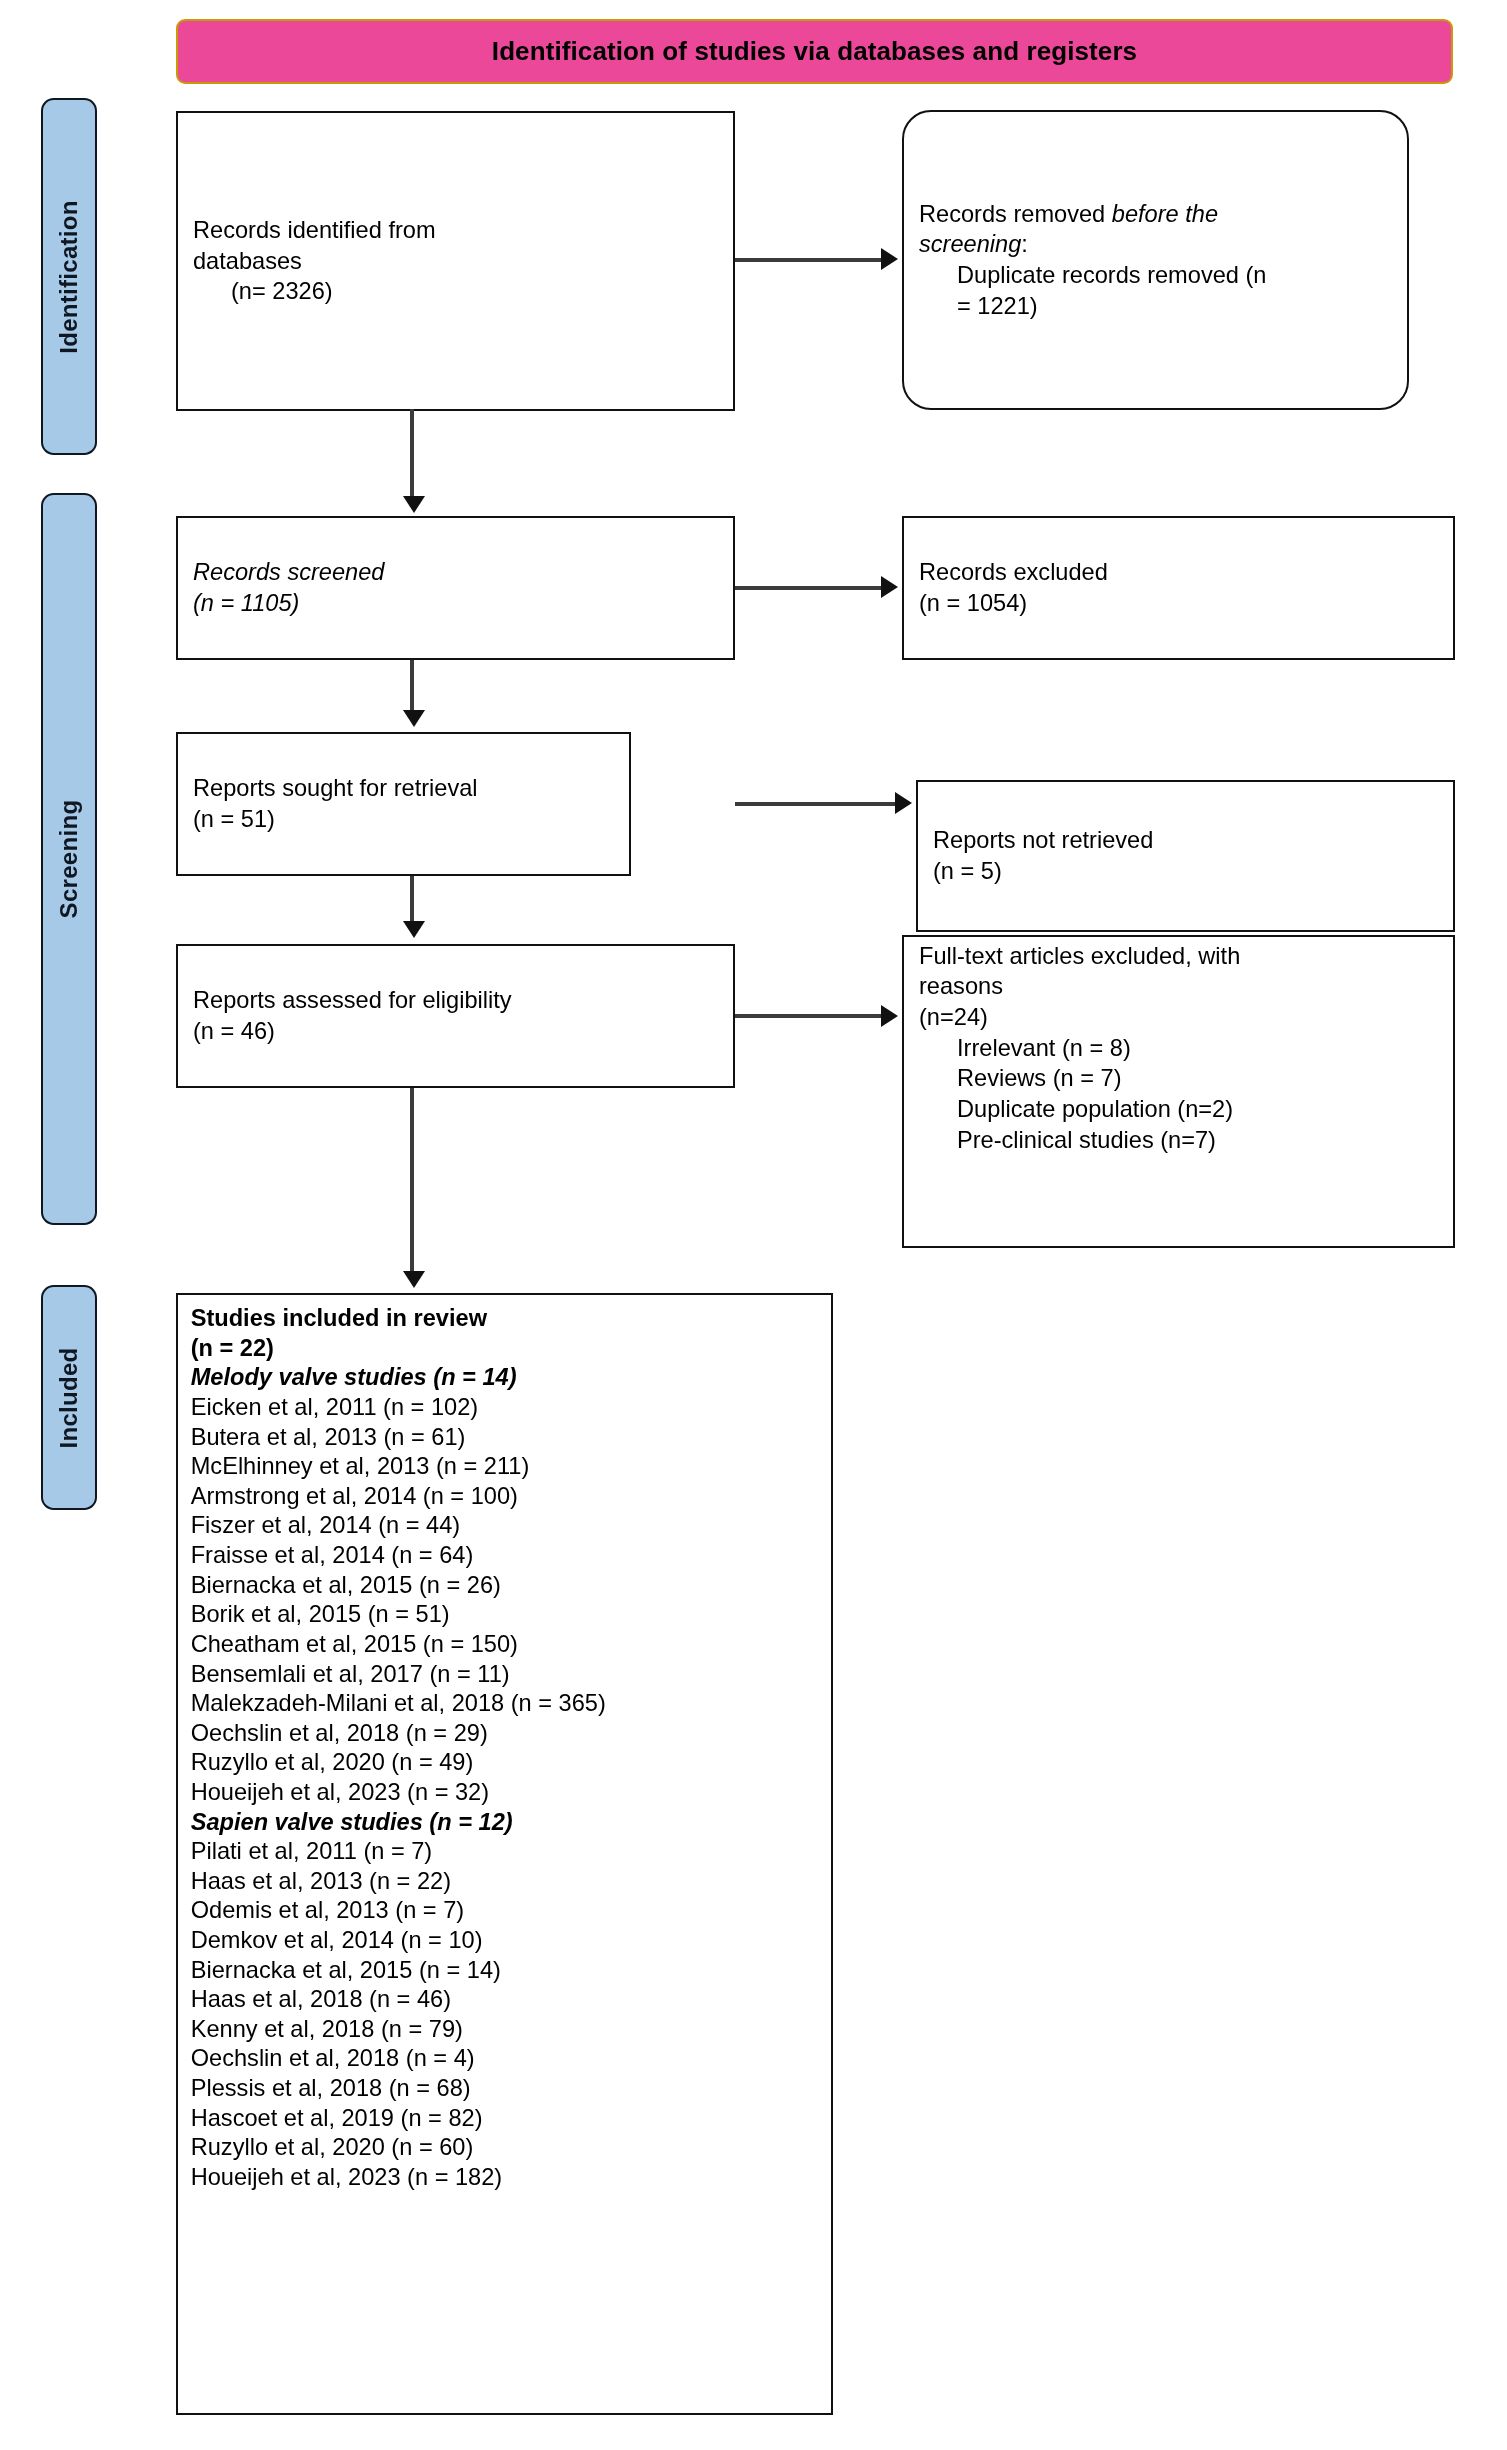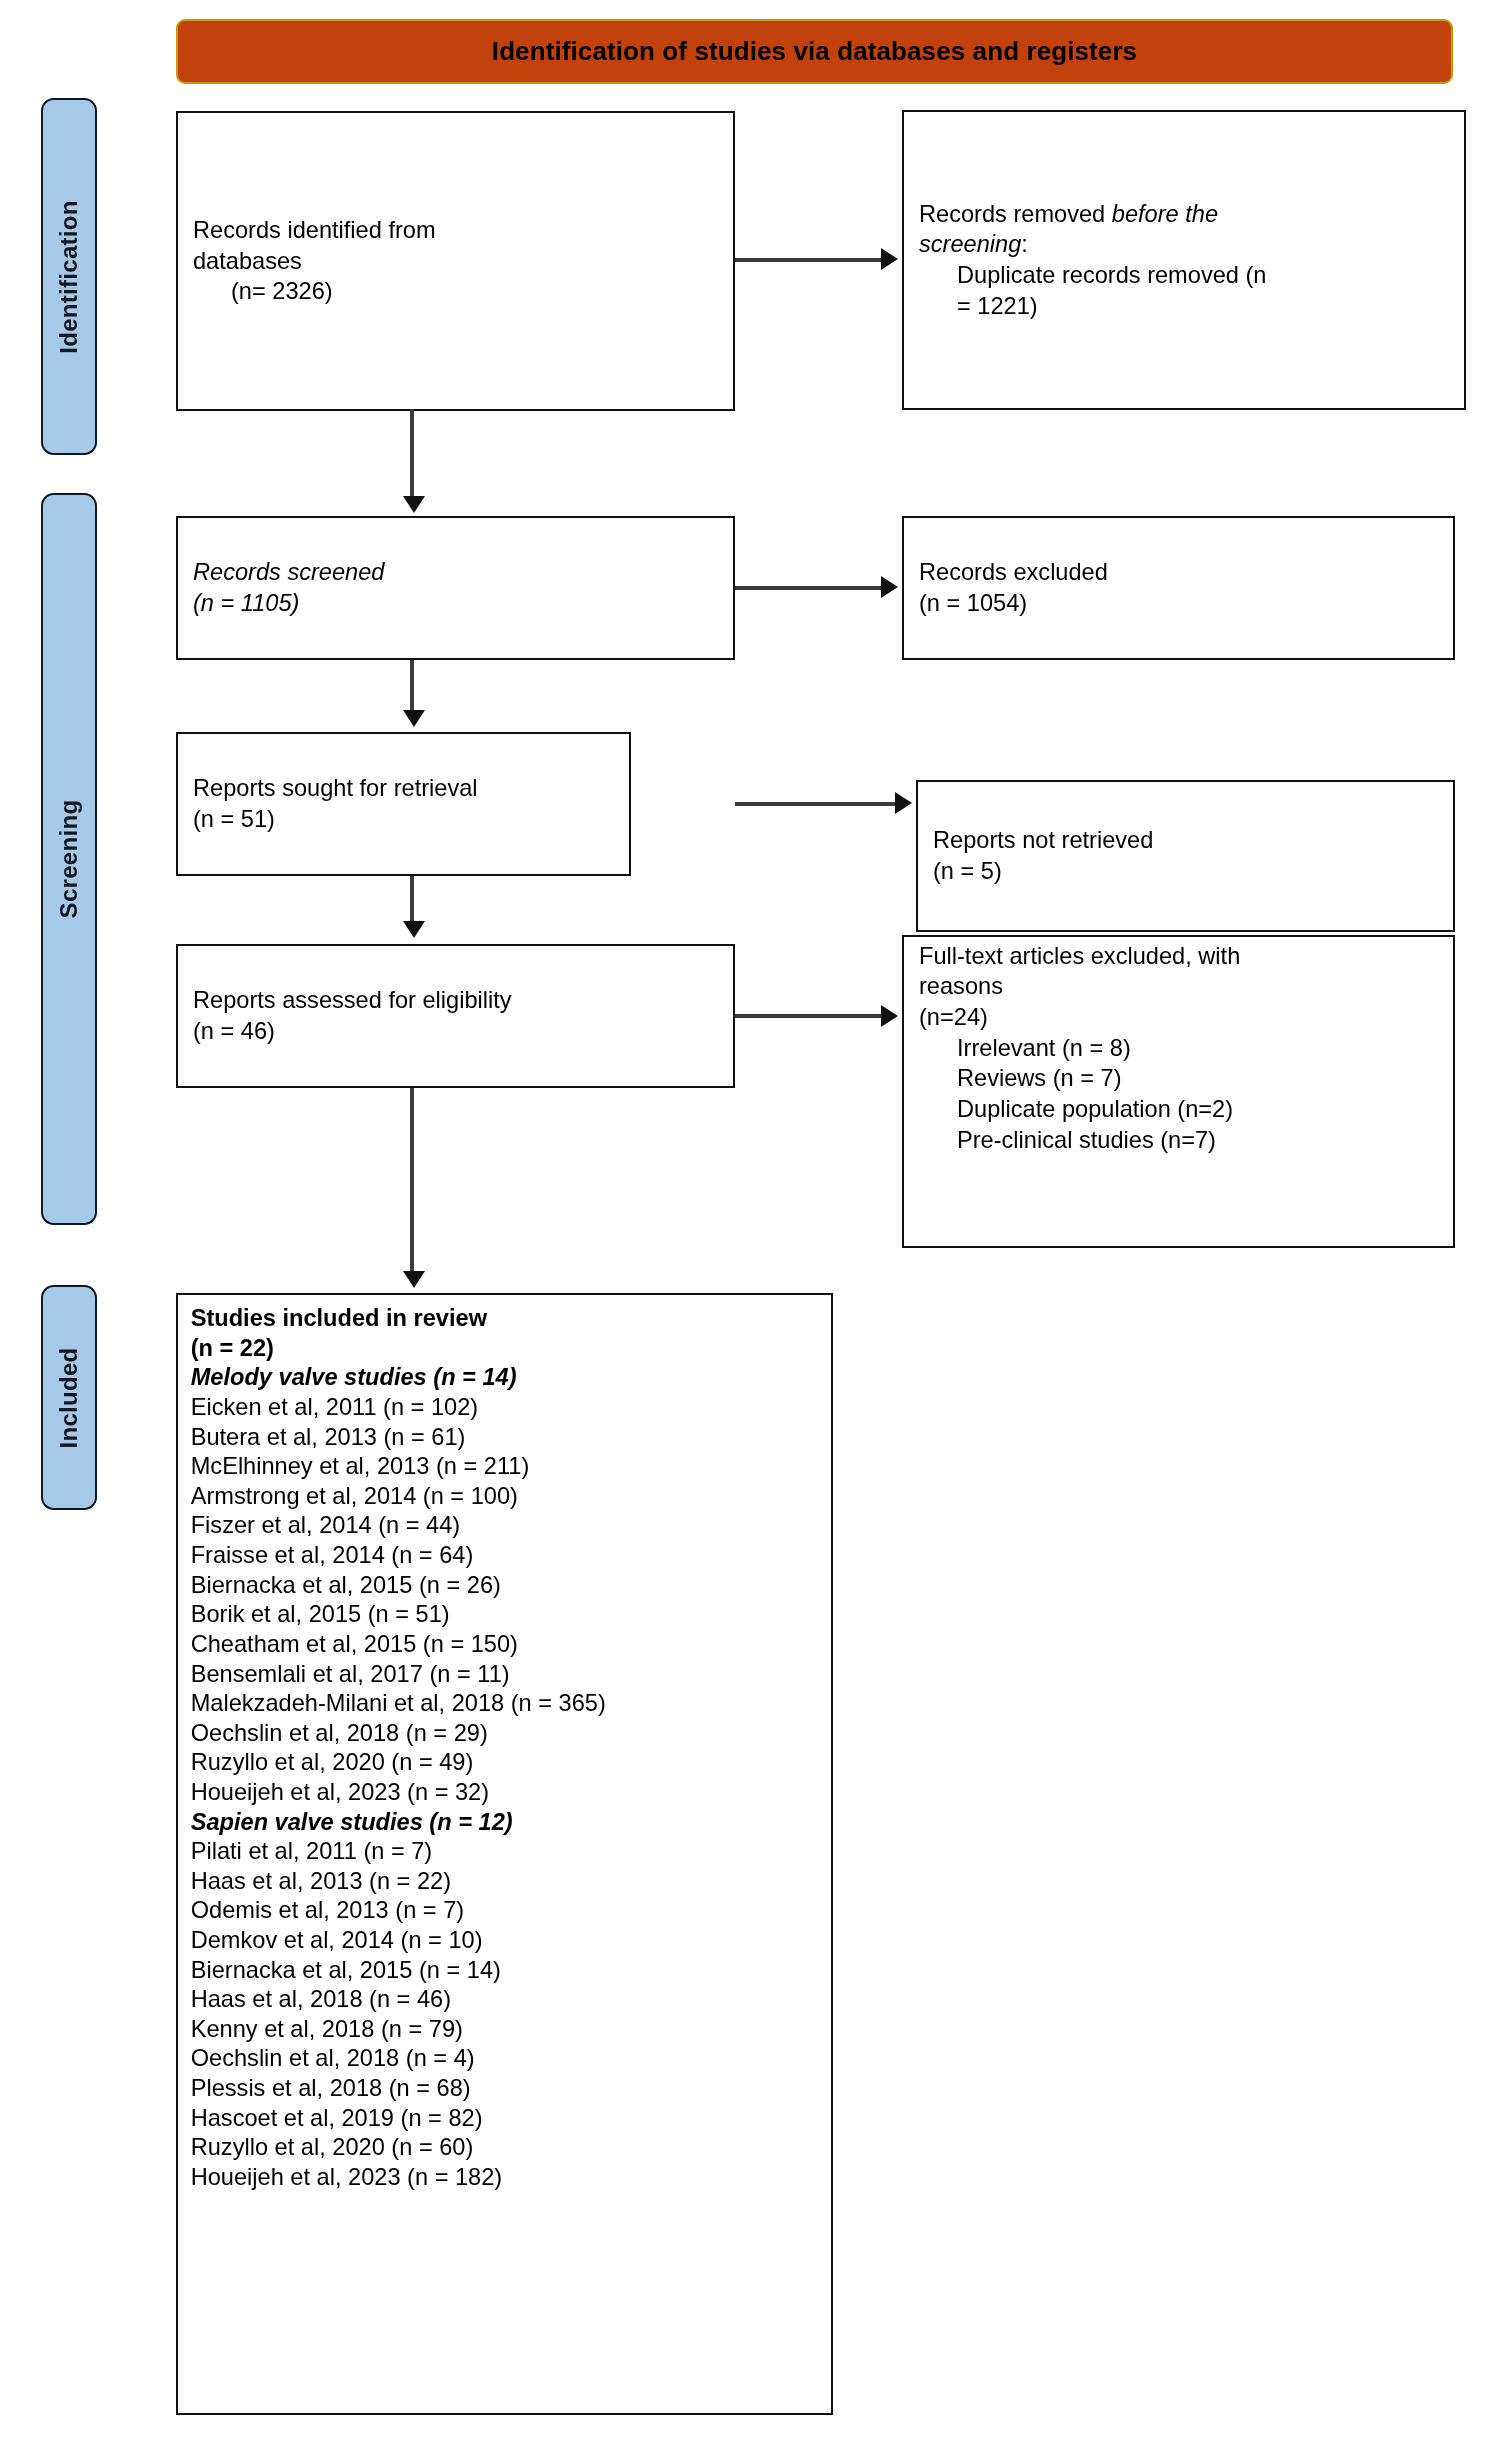--- a/index.html
+++ b/index.html
@@ -20,21 +20,21 @@
     overflow: hidden;
   }
 
   
   .banner {
     position: absolute;
     left: 176px;
     top: 19px;
     width: 1277px;
     height: 65px;
-    background: #c2410c;
+    background: #ec4899;
     border: 2.3px solid #c99a06;
     border-radius: 9.2px;
     box-sizing: border-box;
     display: flex;
     align-items: center;
     justify-content: center;
   }
   .banner-text {
     font-size: 26px;
     font-weight: bold;
@@ -91,21 +91,21 @@
   .bolditalic { font-weight: bold; font-style: italic; }
 
   
   #box-identified   { left: 176px; top: 111px;  width: 559px;  height: 300px; }
   #box-screened     { left: 176px; top: 516px;  width: 559px;  height: 144px; font-style: italic; }
   #box-sought       { left: 176px; top: 732px; width: 455px;  height: 144px; }
   #box-assessed     { left: 176px; top: 944px; width: 559px;  height: 144px; }
   #box-included     { left: 176px; top: 1293px; width: 657px; height: 1122px; }
 
   
-  #box-removed      { left: 902px; top: 110px;  width: 564px; height: 300px; }
+  #box-removed      { left: 902px; top: 110px;  width: 507px; height: 300px; border-radius: 29px; }
   #box-excluded     { left: 902px; top: 516px;  width: 553px; height: 144px; }
   #box-notretrieved { left: 916px; top: 739px; width: 539px; height: 152px; margin-top: 41px; }
   #box-fulltext     { left: 902px; top: 935px; width: 553px; height: 313px; }
 
   #box-included .box-body {
     padding: 9.2px 12.7px 0 12.7px;
     font-size: 23.6px;
     line-height: 1.255;
   }
 

